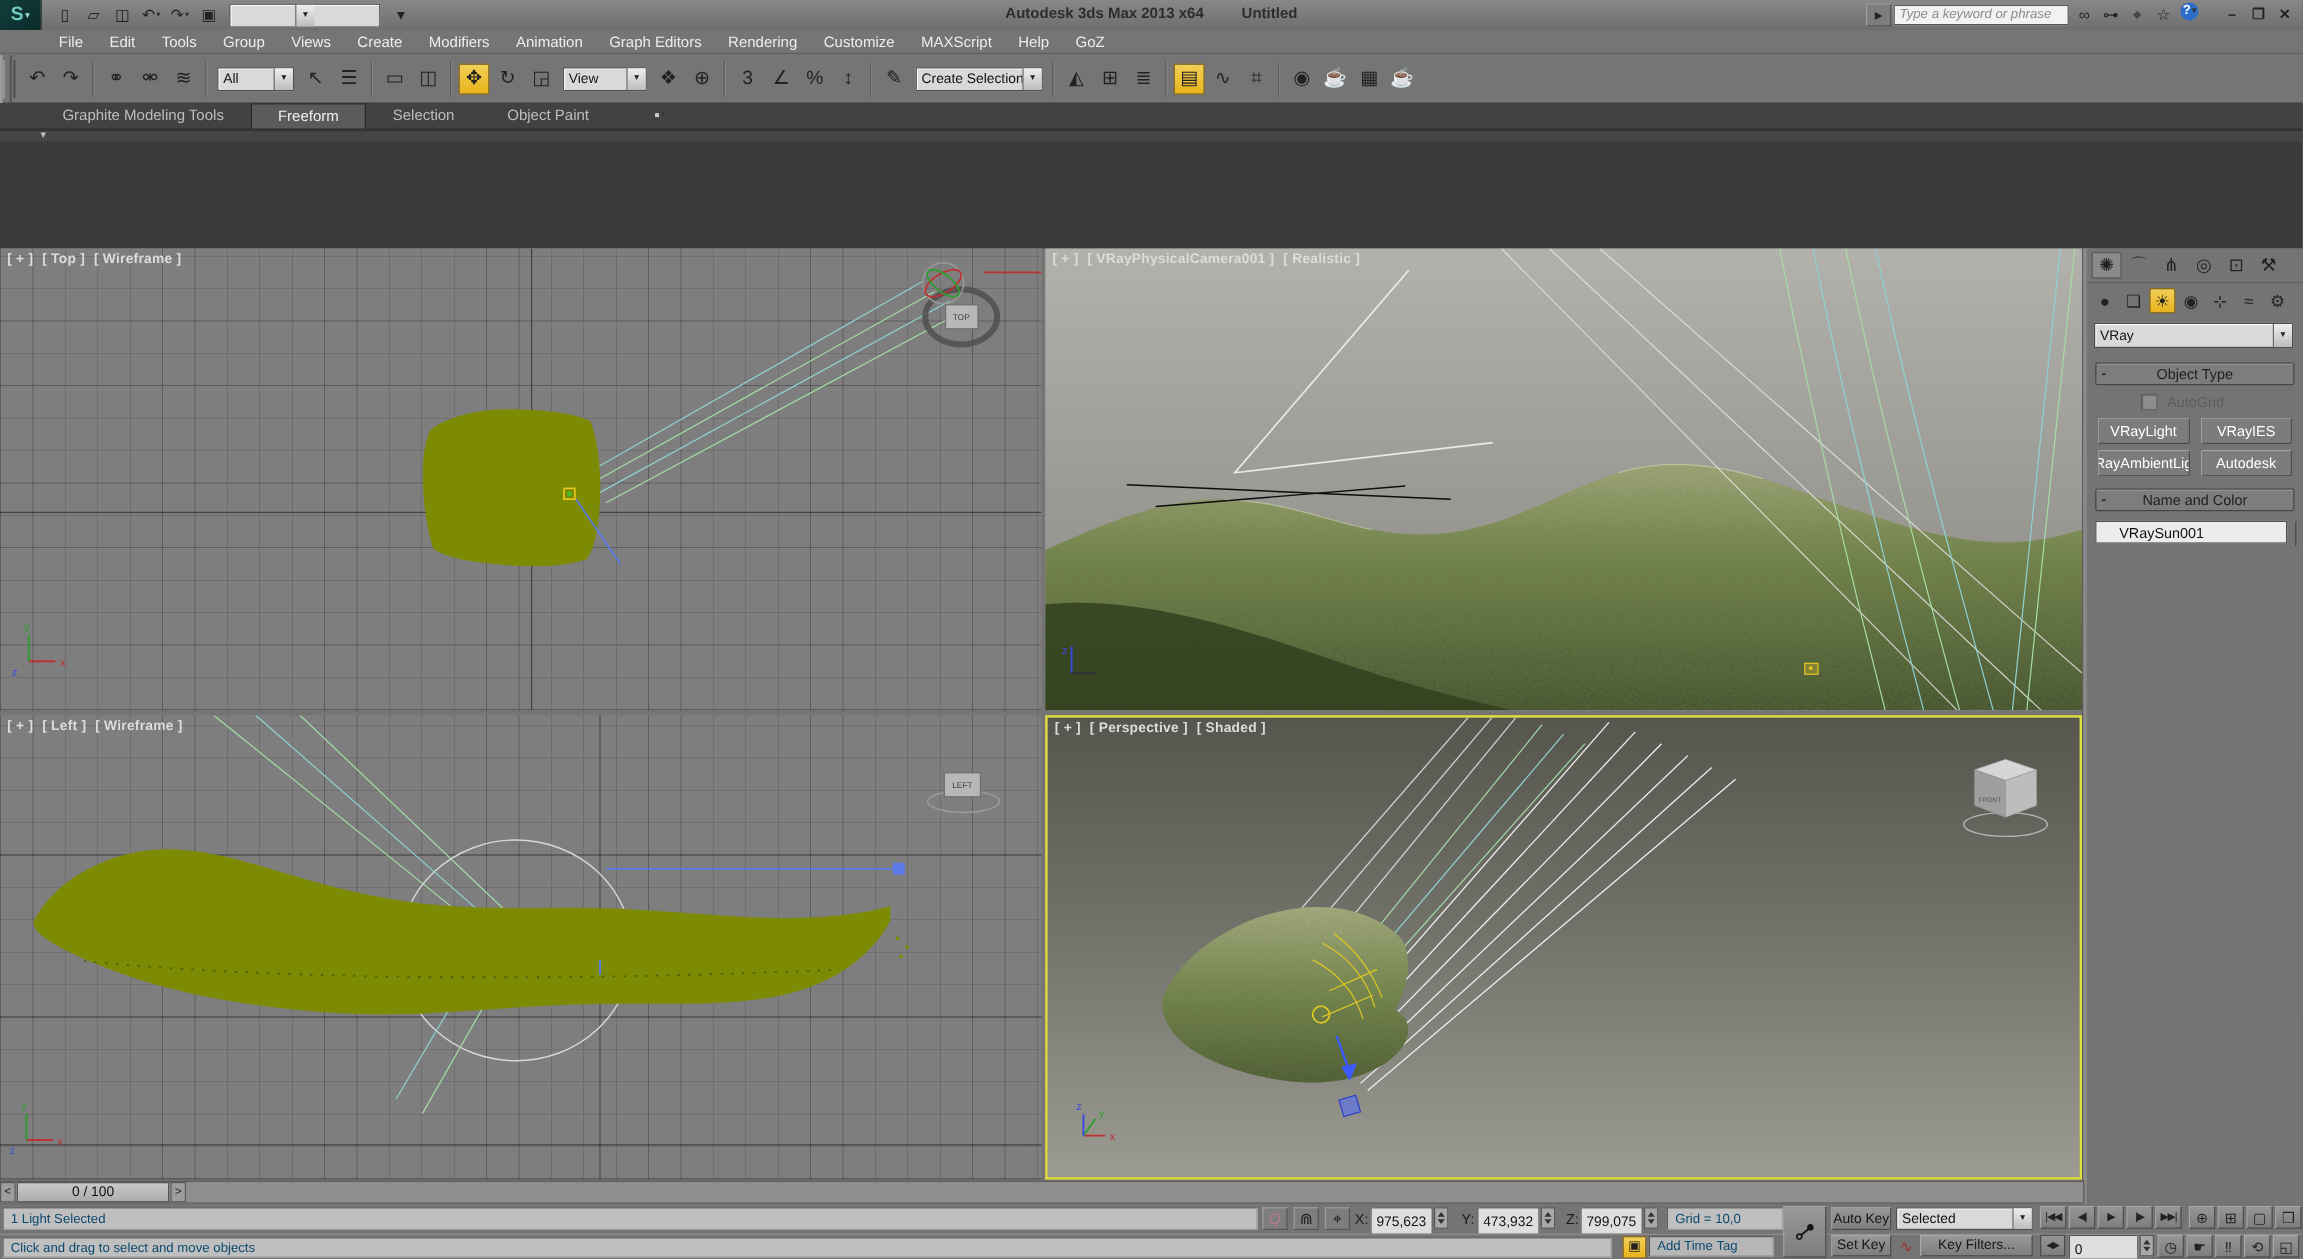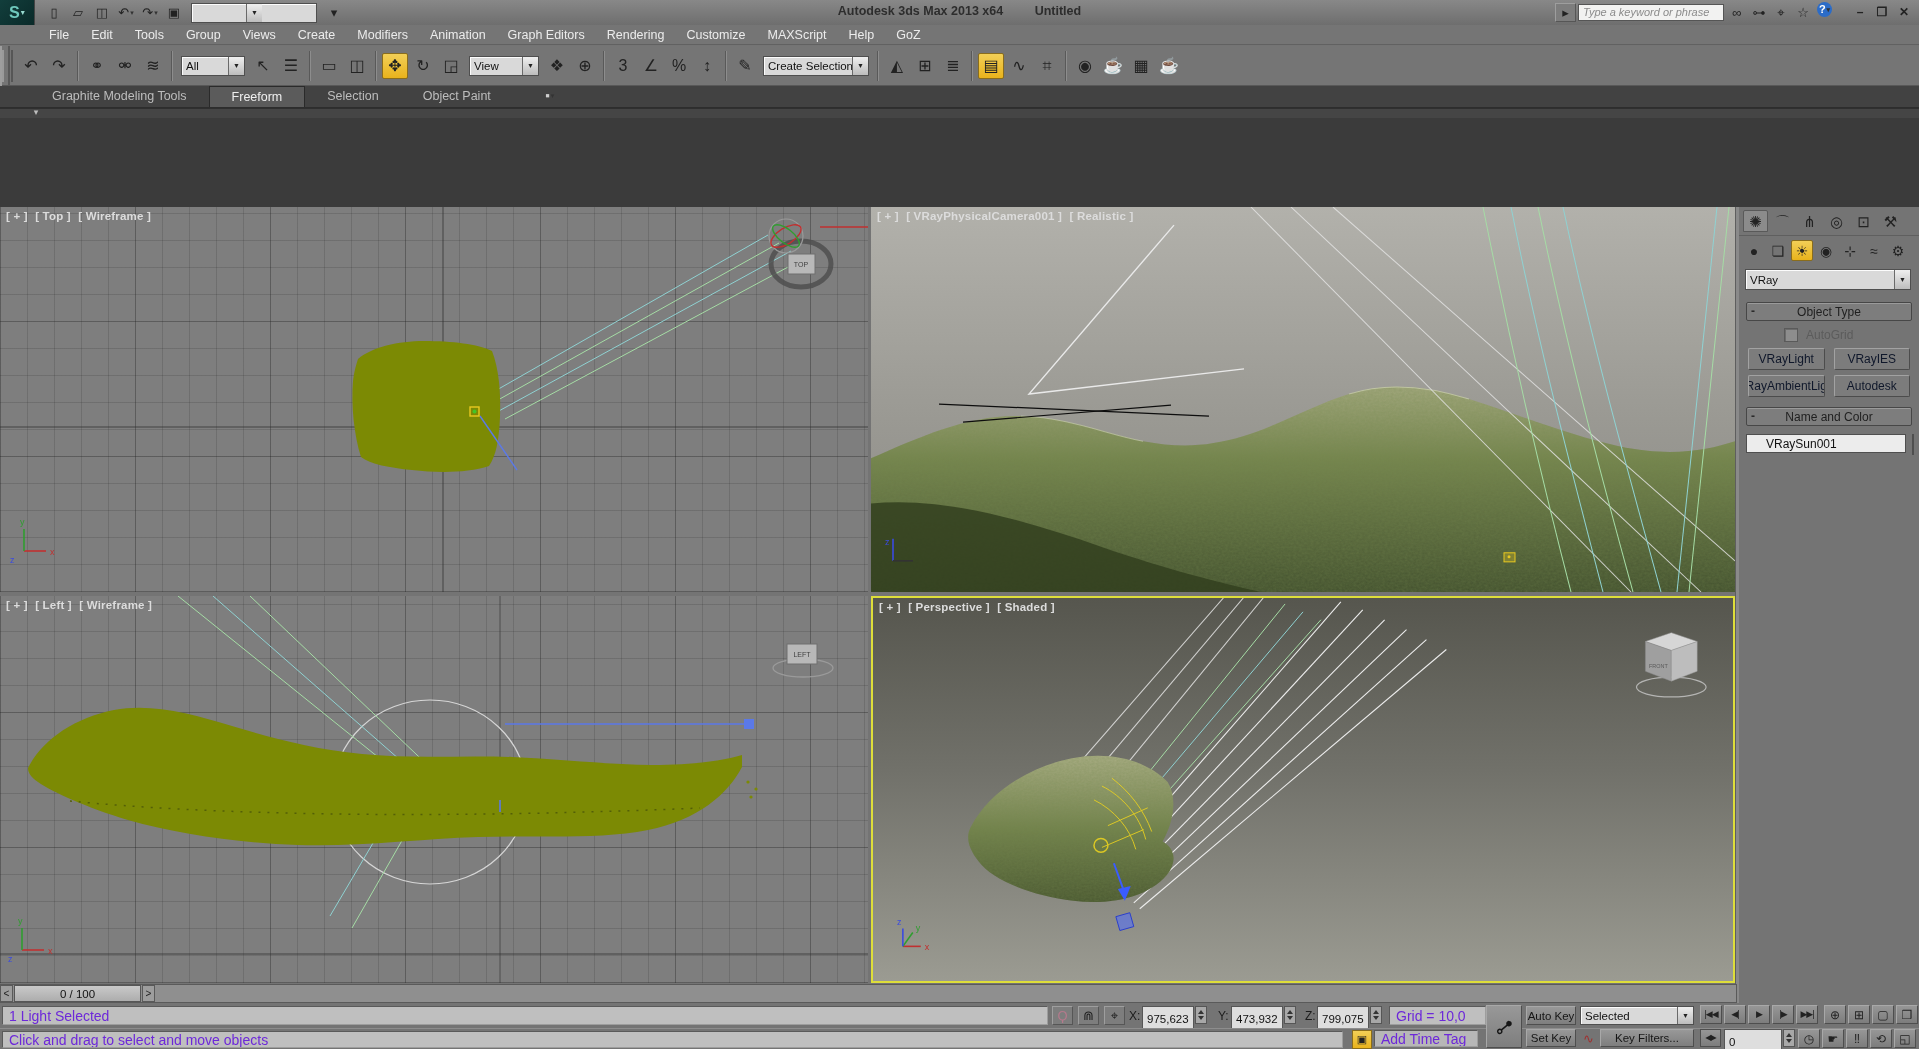--- a/index.html
+++ b/index.html
@@ -77,36 +77,36 @@
   .rollout{margin:4px 7px 10px 7px;}
   .rhead{height:17px;background:#7d7d7d;border:1px solid #474747;border-radius:2px;display:flex;align-items:center;position:relative;
          box-shadow:inset 0 1px 0 #9a9a9a;}
   .rminus{position:absolute;left:4px;top:1px;font-weight:bold;color:#2a2a2a;font-size:12px;}
   .rtitle{flex:1;text-align:center;font-size:12px;color:#1f1f1f;}
   .agrow{display:flex;align-items:center;margin:7px 0 6px 38px;}
   .cbox{width:12px;height:12px;background:#8d8d8d;border:1px solid #5a5a5a;box-shadow:inset 1px 1px 0 #6c6c6c;}
   .aglabel{color:#5c5c5c;font-size:12px;margin-left:8px;}
   .pgrid{display:grid;grid-template-columns:1fr 1fr;gap:5px 9px;margin:0 2px;}
   .pbtn{height:20px;background:#7c7c7c;border:1px solid #4c4c4c;border-top-color:#a2a2a2;border-left-color:#a2a2a2;
-        border-radius:2px;font-size:12px;color:#0f172a;display:flex;align-items:center;justify-content:center;
+        border-radius:2px;font-size:12px;color:#ffffff;display:flex;align-items:center;justify-content:center;
         overflow:hidden;white-space:nowrap;}
   .namerow{display:flex;margin-top:8px;gap:6px;}
   .namefield{width:120px;height:17px;background:#ececec;border:1px solid #4f4f4f;font-size:12px;padding:0 19px;color:#111;}
   .swatch{width:23px;height:19px;background:#d6d6d6;border:1px solid #4f4f4f;box-shadow:inset 1px 1px 0 #f4f4f4;}
   
   .timeline{position:absolute;left:0;top:984px;width:1737px;height:19px;background:#6f6f6f;}
   .tl-track{position:absolute;left:0;top:0;width:100%;height:100%;background:#8f8f8f;border:1px solid #5a5a5a;box-sizing:border-box;}
   .tl-btn{position:absolute;top:1px;width:13px;height:17px;background:#9d9d9d;border:1px solid #5a5a5a;box-sizing:border-box;
           font-size:10px;display:flex;align-items:center;justify-content:center;color:#222;}
   .tl-handle{position:absolute;left:14px;top:1px;width:127px;height:17px;background:linear-gradient(#c9c9c9,#adadad);
              border:1px solid #565656;box-sizing:border-box;display:flex;align-items:center;justify-content:center;font-size:11.5px;color:#111;}
   
   .srow{position:absolute;left:0;width:1919px;background:#747474;}
   .field{position:absolute;background:#bfbfbf;border:1px solid #5a5a5a;border-bottom-color:#9d9d9d;border-right-color:#9d9d9d;
-         box-sizing:border-box;display:flex;align-items:center;padding:0 6px;font-size:14px;color:#6d28d9;white-space:nowrap;overflow:hidden;}
+         box-sizing:border-box;display:flex;align-items:center;padding:0 6px;font-size:11px;color:#0c4a6e;white-space:nowrap;overflow:hidden;}
   .iconrow{display:flex;gap:5px;}
   .iconrow .tbtn{width:21px;height:19px;font-size:13px;background:#7d7d7d;border:1px solid #565656;border-top-color:#9e9e9e;border-left-color:#9e9e9e;box-sizing:border-box;}
   .slabel{font-size:12px;color:#1c1c1c;}
   .coord{position:absolute;height:18px;background:#dedede;border:1px solid #565656;font-size:11.5px;padding:12px 4px;color:#111;box-sizing:border-box;}
   .spin{position:absolute;width:12px;height:18px;background:#a8a8a8;border:1px solid #565656;box-sizing:border-box;}
   .spin::before,.spin::after{content:"";position:absolute;left:2px;border-left:3px solid transparent;border-right:3px solid transparent;}
   .spin::before{top:3px;border-bottom:4px solid #333;}
   .spin::after{bottom:3px;border-top:4px solid #333;}
   .sbtn{position:absolute;background:linear-gradient(#989898,#7e7e7e);border:1px solid #4e4e4e;border-top-color:#a8a8a8;border-left-color:#a8a8a8;
         box-sizing:border-box;display:flex;align-items:center;justify-content:center;font-size:11.5px;color:#161616;}

